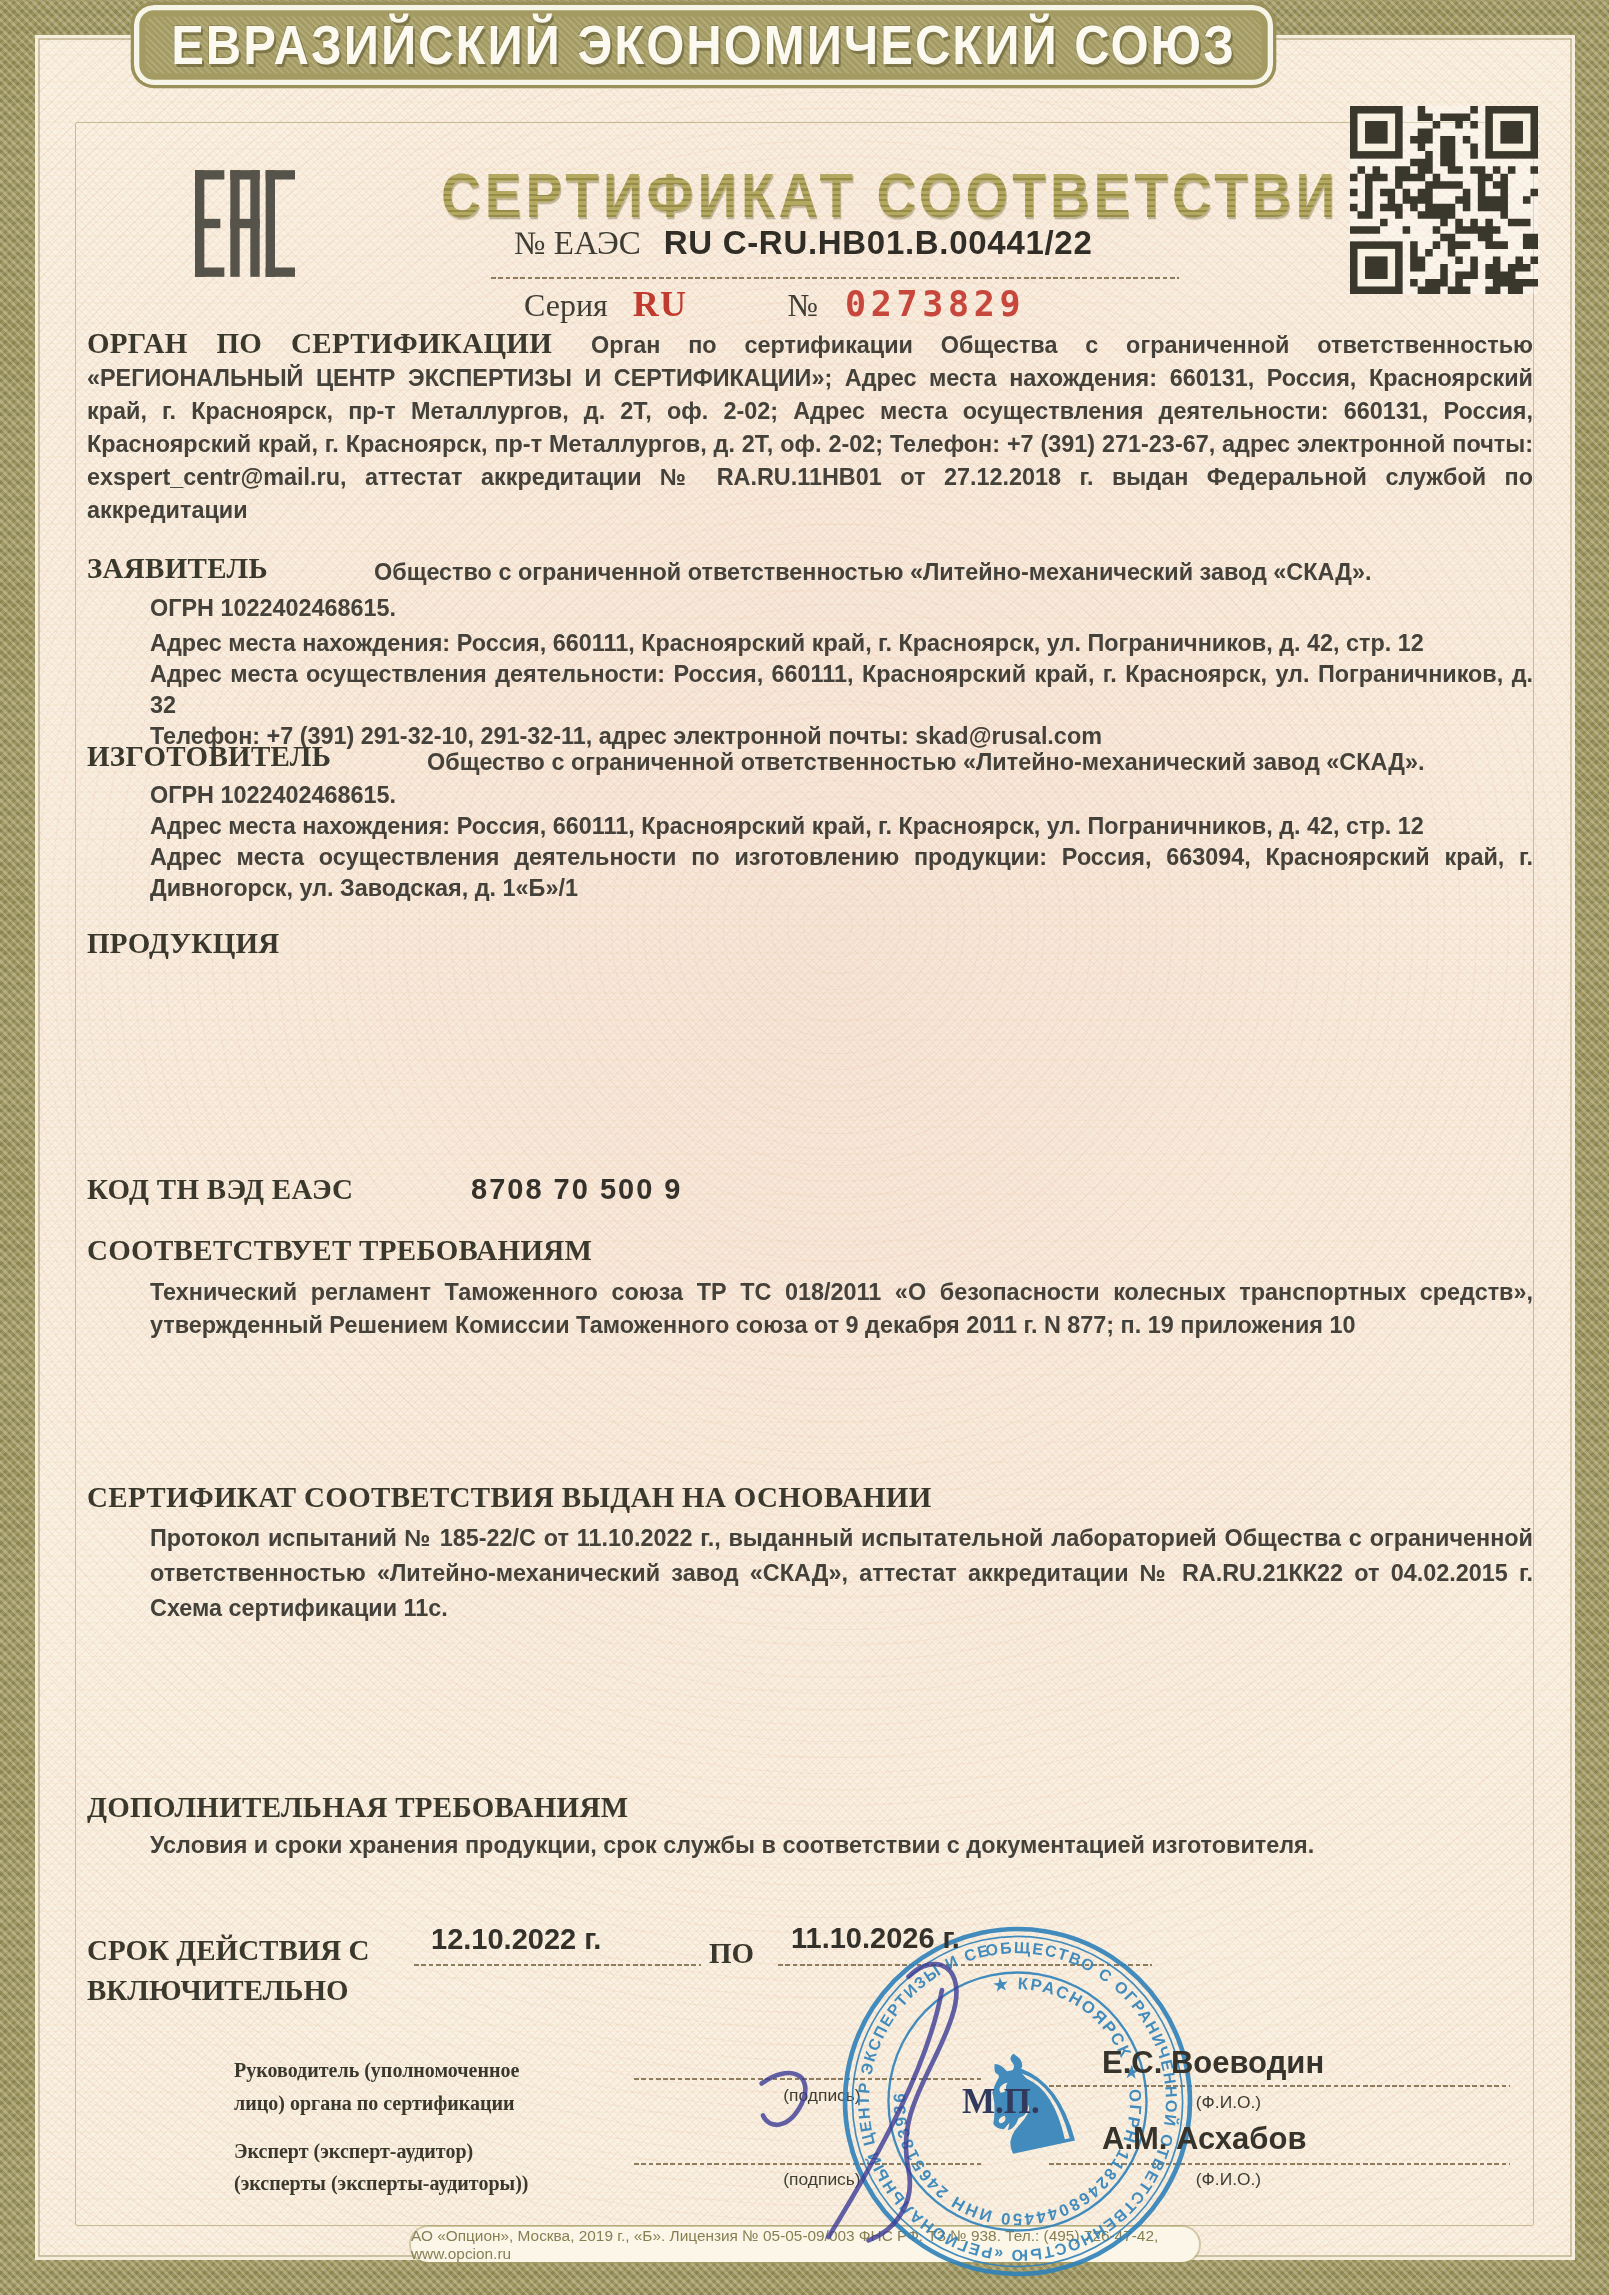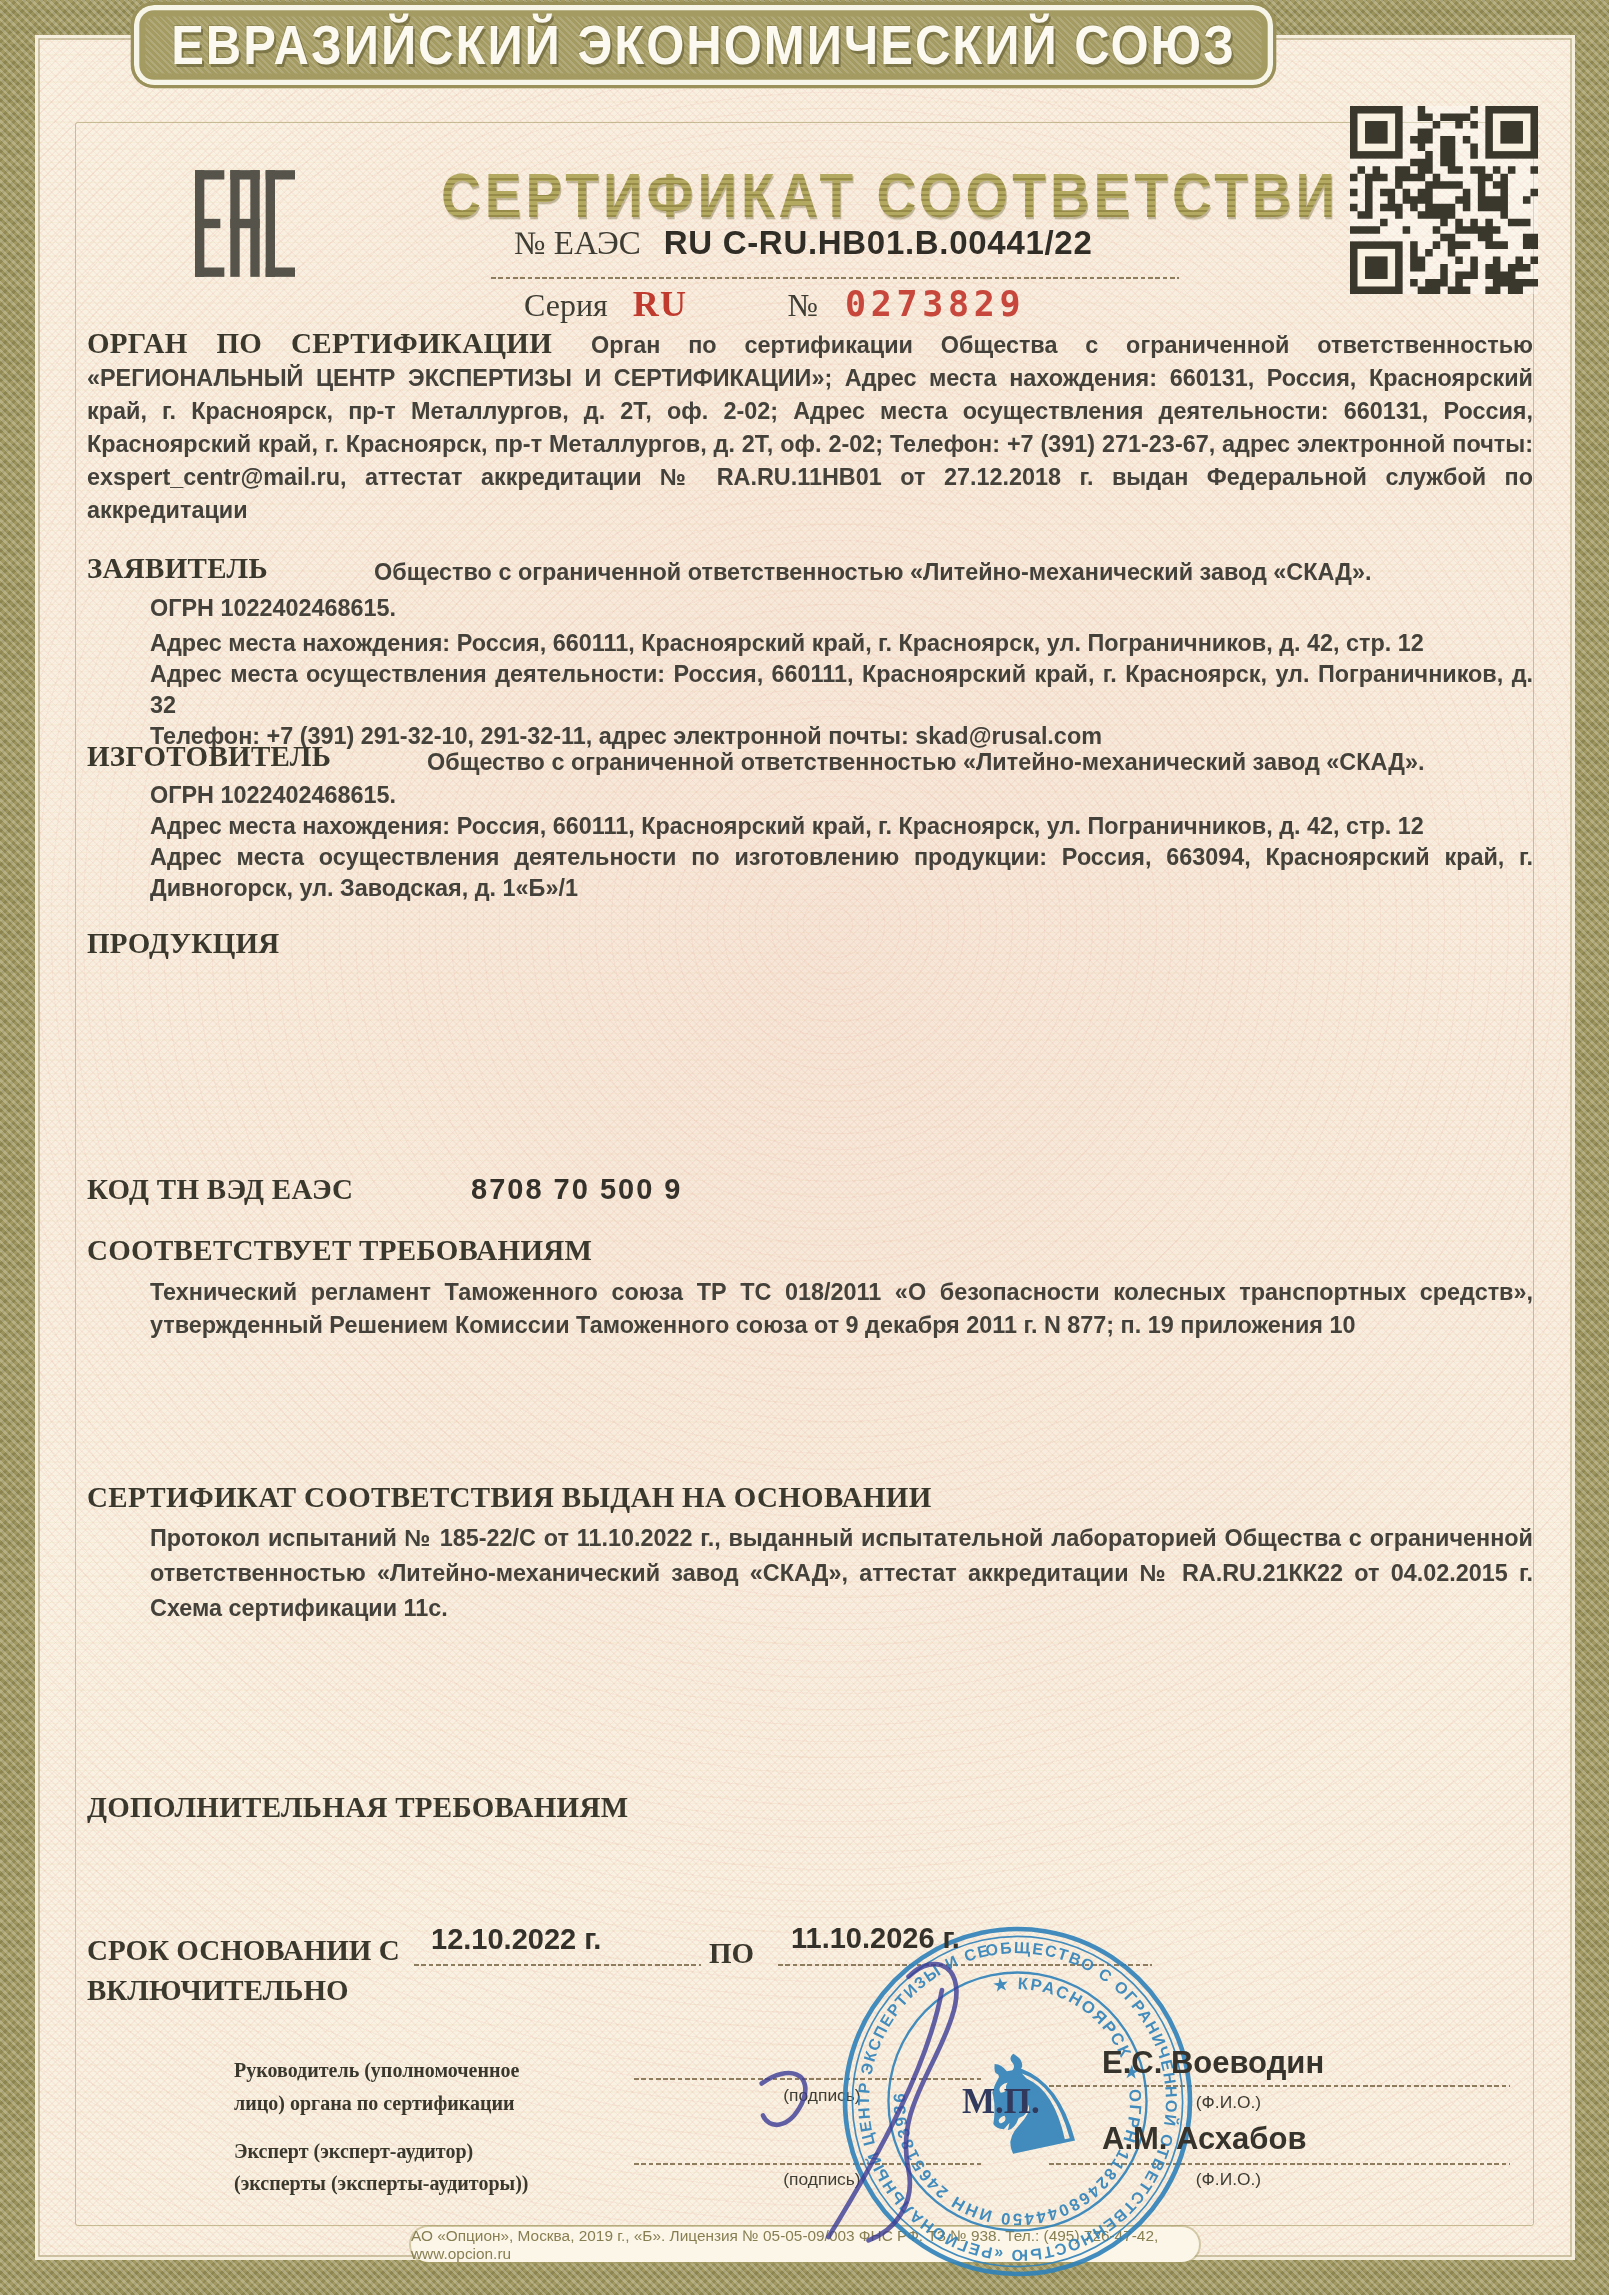--- a/index.html
+++ b/index.html
@@ -163,22 +163,23 @@
   <div class="abs sec-h" style="left:87px;top:1173px;">КОД ТН ВЭД ЕАЭС</div>
   <div class="abs val-date" style="left:471px;top:1173px;letter-spacing:2px;">8708 70 500 9</div>
 
   <div class="abs sec-h" style="left:87px;top:1234px;">СООТВЕТСТВУЕТ ТРЕБОВАНИЯМ</div>
   <p class="abs body-t just" style="left:150px;top:1276px;width:1383px;line-height:33px;">Технический регламент Таможенного союза ТР ТС 018/2011 «О безопасности колесных транспортных средств», утвержденный Решением Комиссии Таможенного союза от 9 декабря 2011 г. N 877; п. 19 приложения 10</p>
 
   <div class="abs sec-h" style="left:87px;top:1481px;">СЕРТИФИКАТ СООТВЕТСТВИЯ ВЫДАН НА ОСНОВАНИИ</div>
   <p class="abs body-t just" style="left:150px;top:1521px;width:1383px;line-height:35px;">Протокол испытаний № 185-22/С от 11.10.2022 г., выданный испытательной лабораторией Общества с ограниченной ответственностью «Литейно-механический завод «СКАД», аттестат аккредитации № RA.RU.21КК22 от 04.02.2015 г. Схема сертификации 11с.</p>
 
   <div class="abs sec-h" style="left:87px;top:1791px;">ДОПОЛНИТЕЛЬНАЯ ТРЕБОВАНИЯМ</div>
-
-  <div class="abs val-h" style="left:87px;top:1934px;">СРОК ОСНОВАНИИ С</div>
+  <p class="abs body-t just" style="left:150px;top:1829px;width:1383px;line-height:33px;">Условия и сроки хранения продукции, срок службы в соответствии с документацией изготовителя.</p>
+
+  <div class="abs val-h" style="left:87px;top:1934px;">СРОК ДЕЙСТВИЯ С</div>
   <div class="abs val-date" style="left:431px;top:1923px;">12.10.2022 г.</div>
   <div class="microline" style="left:414px;top:1964px;width:287px;"></div>
   <div class="abs val-h" style="left:709px;top:1937px;">ПО</div>
   <div class="abs val-date" style="left:791px;top:1922px;">11.10.2026 г.</div>
   <div class="microline" style="left:778px;top:1964px;width:374px;"></div>
   <div class="abs val-h" style="left:87px;top:1974px;">ВКЛЮЧИТЕЛЬНО</div>
 
   <div class="abs" style="left:234px;top:2054px;width:534px;">
     <p class="sig-label" style="line-height:33px;">Руководитель (уполномоченное</p>
     <p class="sig-label" style="line-height:33px;">лицо) органа по сертификации</p>

